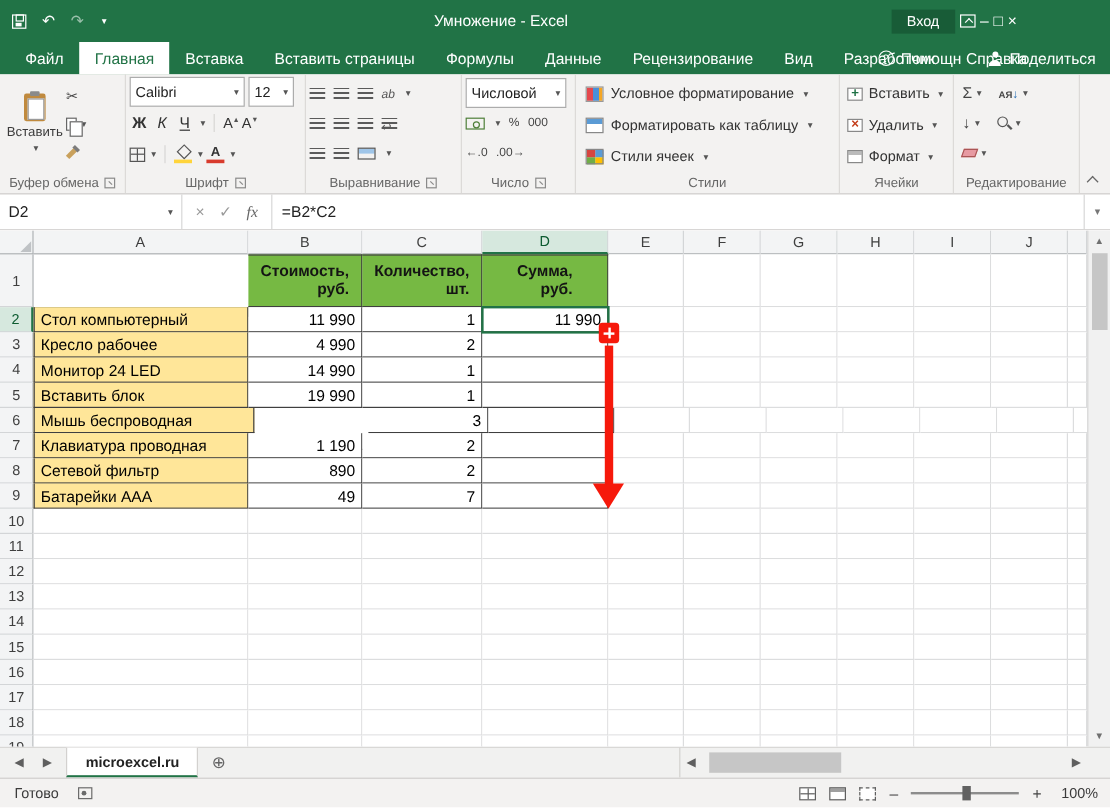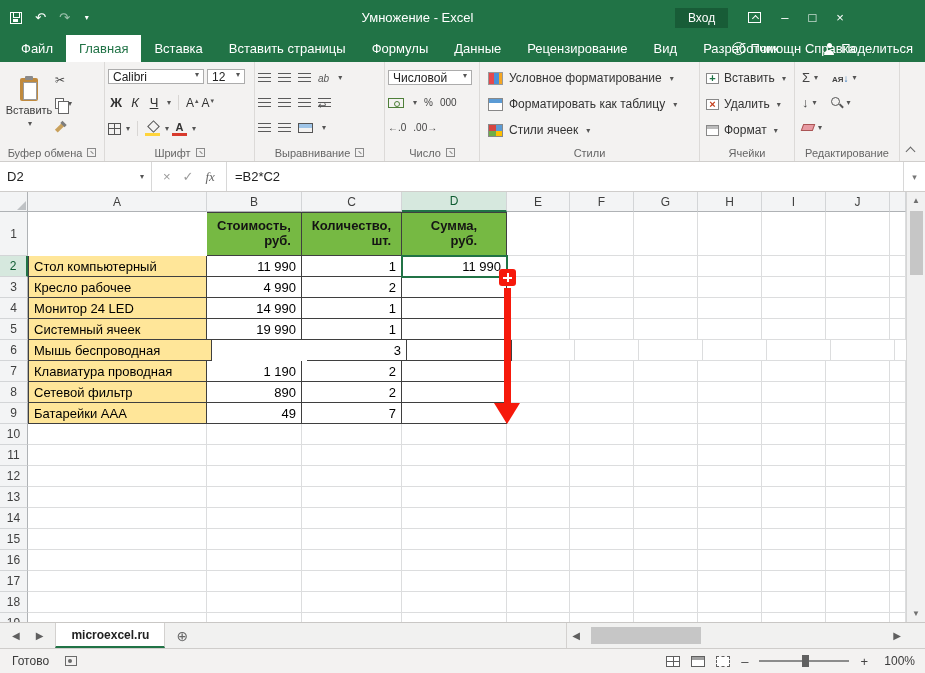--- a/index.html
+++ b/index.html
@@ -11,21 +11,21 @@
   .titlebar { height:35px; background:#217346; color:#fff; display:flex; align-items:center; padding:0 10px; }
   .qat { display:flex; align-items:center; gap:13px; width:150px; }
   .save-icon { width:12px; height:12px; border:1.5px solid #fff; position:relative; display:inline-block; }
   .save-icon::before { content:""; position:absolute; top:-1px; left:2px; width:5px; height:4px; border:1px solid #fff; }
   .save-icon::after { content:""; position:absolute; bottom:1px; left:2px; width:5px; height:3px; background:#fff; }
   .qat-glyph { font-size:13px; line-height:1; }
   .dim { opacity:.55; }
   .caret { font-size:8px; color:#555; margin-left:2px; }
   .caret.w { color:#fff; }
   .tb-title { flex:1; text-align:center; font-size:13px; white-space:nowrap; }
-  .tb-right { width:240px; display:flex; align-items:center; justify-content:flex-start; gap:20px; }
+  .tb-right { width:240px; display:flex; align-items:center; justify-content:center; gap:4px; }
   .signin-btn { background:#185C37; color:#fff; font-size:12px; padding:3px 13px; }
   .ribopt-icon { width:13px; height:11px; border:1px solid #fff; position:relative; display:inline-block; }
   .ribopt-icon::after { content:""; position:absolute; left:4px; top:3px; width:4px; height:4px; border-top:1px solid #fff; border-left:1px solid #fff; transform:rotate(45deg); }
   .winbtn { font-size:13px; line-height:1; }
 
   
   .tabrow { height:27px; background:#217346; display:flex; align-items:stretch; color:#fff; padding-left:8px; position:relative; font-size:13px; }
   .tabstrip { display:flex; align-items:stretch; }
   .rtab { display:flex; align-items:center; padding:0 13px; white-space:nowrap; cursor:default; }
   .rtab.active { background:#fff; color:#217346; }
@@ -53,21 +53,21 @@
   .clipboard-icon::after { content:""; position:absolute; left:5px; top:-2px; width:8px; height:4px; background:#8a8a8a; border-radius:1px; }
   .clip-mini { display:flex; flex-direction:column; gap:5px; padding-top:6px; }
   .mini-btn { display:flex; align-items:center; gap:2px; height:18px; color:#444; font-size:12px; }
   .copy-icon { width:9px; height:11px; border:1px solid #666; background:#fff; position:relative; display:inline-block; }
   .copy-icon::after { content:""; position:absolute; left:2px; top:2px; width:9px; height:11px; border:1px solid #666; background:#fff; }
   .brush-icon { width:12px; height:12px; position:relative; display:inline-block; }
   .brush-icon::before { content:""; position:absolute; left:0; top:6px; width:9px; height:4px; background:#C9A15C; transform:rotate(-45deg); }
   .brush-icon::after { content:""; position:absolute; left:7px; top:1px; width:3px; height:6px; background:#7c7c7c; transform:rotate(-45deg); }
   .font-rows { display:flex; flex-direction:column; gap:3px; }
   .frow { display:flex; align-items:center; gap:3px; height:23px; }
-  .combo { height:15px; background:#fff; border:1px solid #ACACAC; display:flex; justify-content:space-between; padding:0 4px; font-size:12px; color:#222; }
+  .combo { height:25px; background:#fff; border:1px solid #ACACAC; display:flex; align-items:center; justify-content:space-between; padding:0 4px; font-size:12px; color:#222; }
   .cb-font{width:96px}.cb-size{width:38px}.cb-num{width:84px}
   .fmt-btn { min-width:16px; height:18px; display:flex; align-items:center; justify-content:center; font-size:13px; color:#333; }
   .b{font-weight:bold}.i{font-style:italic}.u{text-decoration:underline}
   .vsep { width:1px; height:15px; background:#D8D6D4; margin:0 4px; }
   .sizeadj { font-size:12px; color:#333; display:flex; align-items:flex-start; gap:1px; }
   .sizeadj .tiny { font-size:7px; line-height:1; margin-top:1px; color:#555; }
   .grid-icon { width:13px; height:12px; border:1px solid #555; display:inline-block;
     background:linear-gradient(#555,#555) 50% 0/1px 100% no-repeat, linear-gradient(#555,#555) 0 50%/100% 1px no-repeat; }
   .fill-icon { width:15px; height:14px; position:relative; display:inline-block; }
   .fill-icon::before { content:""; position:absolute; left:4px; top:0; width:7px; height:7px; border:1px solid #555; transform:rotate(45deg); }
@@ -513,21 +513,21 @@
           <div class="c" style="width: 63px;"></div>
           <div class="c" style="width: 64px;"></div>
           <div class="c" style="width: 64px;"></div>
           <div class="c" style="width: 64px;"></div>
           <div class="c" style="width: 64px;"></div>
           <div class="c" style="width: 64px;"></div>
           <div class="c" style="width: 16px;"></div>
         </div>
         <div class="growr" style="height: 21px;">
           <div class="rhdr">5</div>
-          <div class="c tbl tbl-l yname" style="width: 179px;">Системный ячеек</div>
+          <div class="c tbl tbl-l yname" style="width: 179px;">Вставить блок</div>
           <div class="c tbl num" style="width: 95px;">19 990</div>
           <div class="c tbl num" style="width: 100px;">1</div>
           <div class="c tbl num" style="width: 105px;"></div>
           <div class="c" style="width: 63px;"></div>
           <div class="c" style="width: 64px;"></div>
           <div class="c" style="width: 64px;"></div>
           <div class="c" style="width: 64px;"></div>
           <div class="c" style="width: 64px;"></div>
           <div class="c" style="width: 64px;"></div>
           <div class="c" style="width: 16px;"></div>

